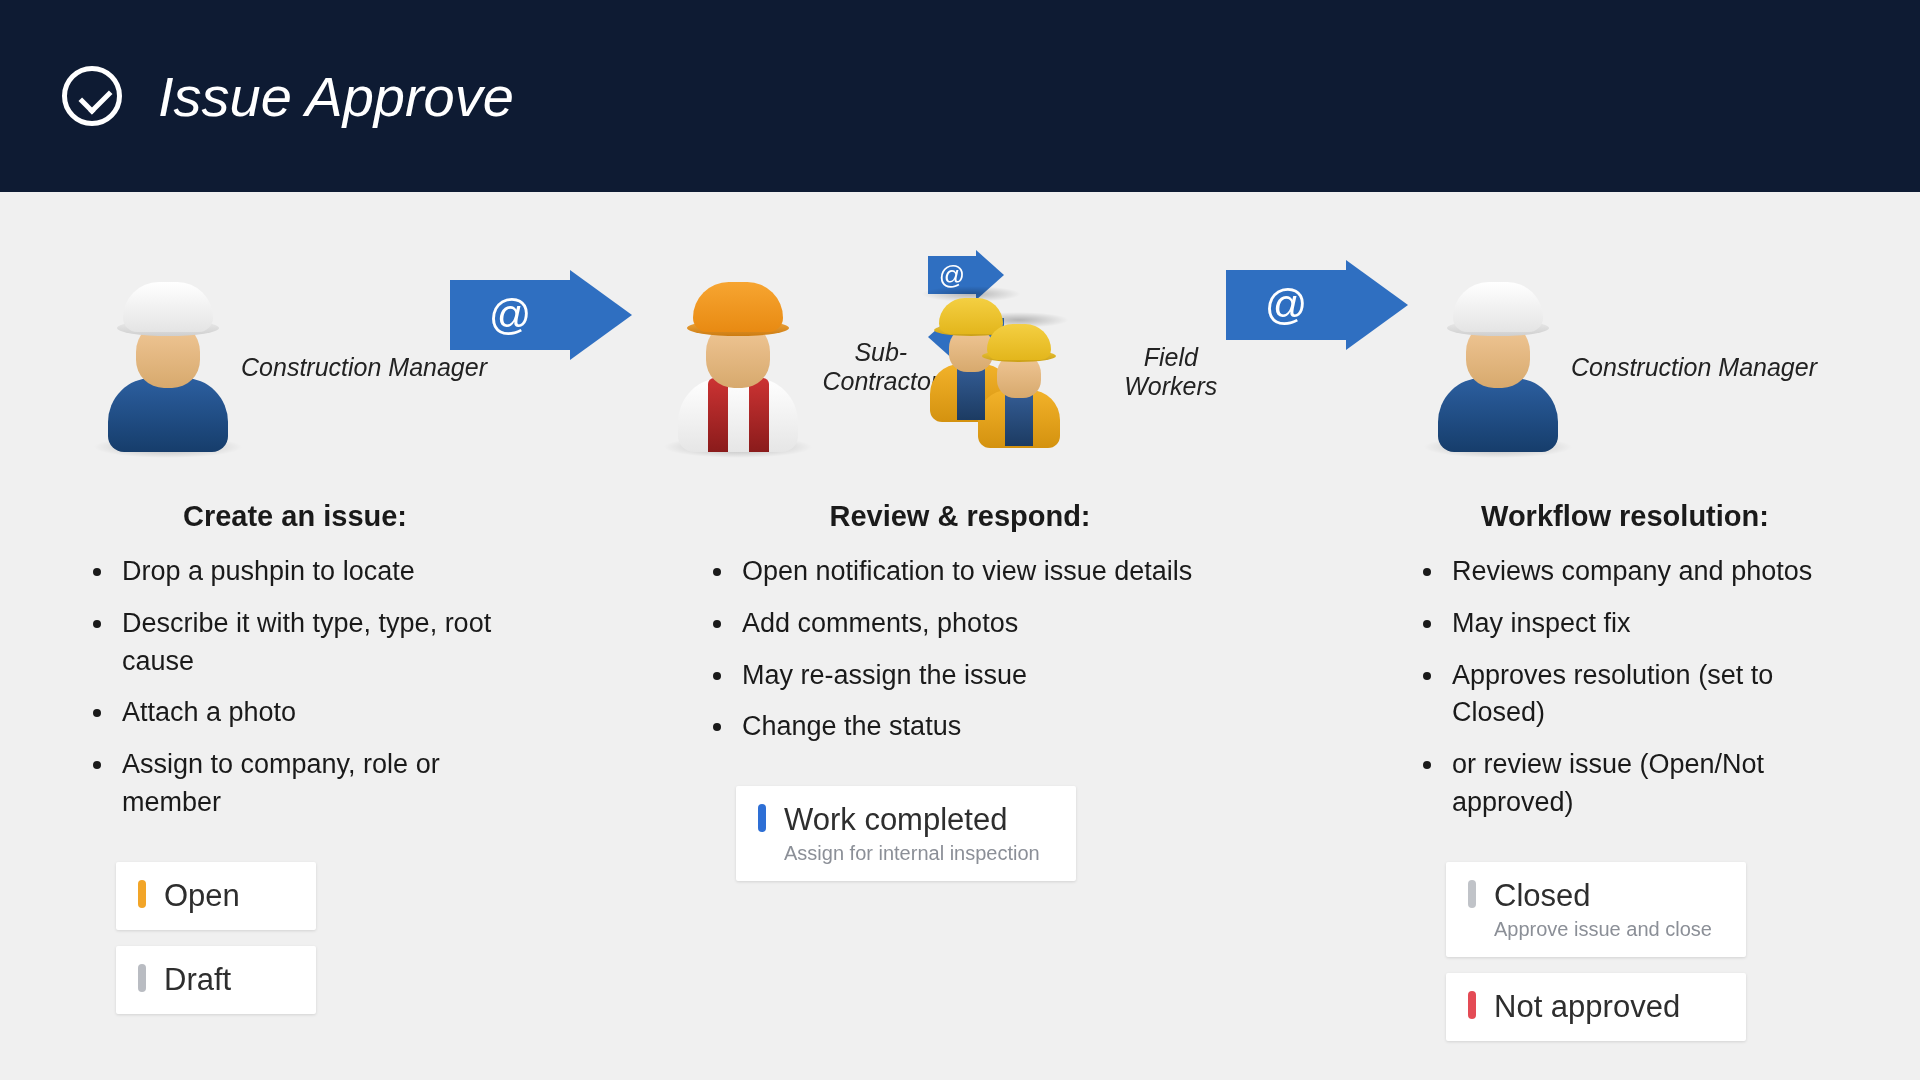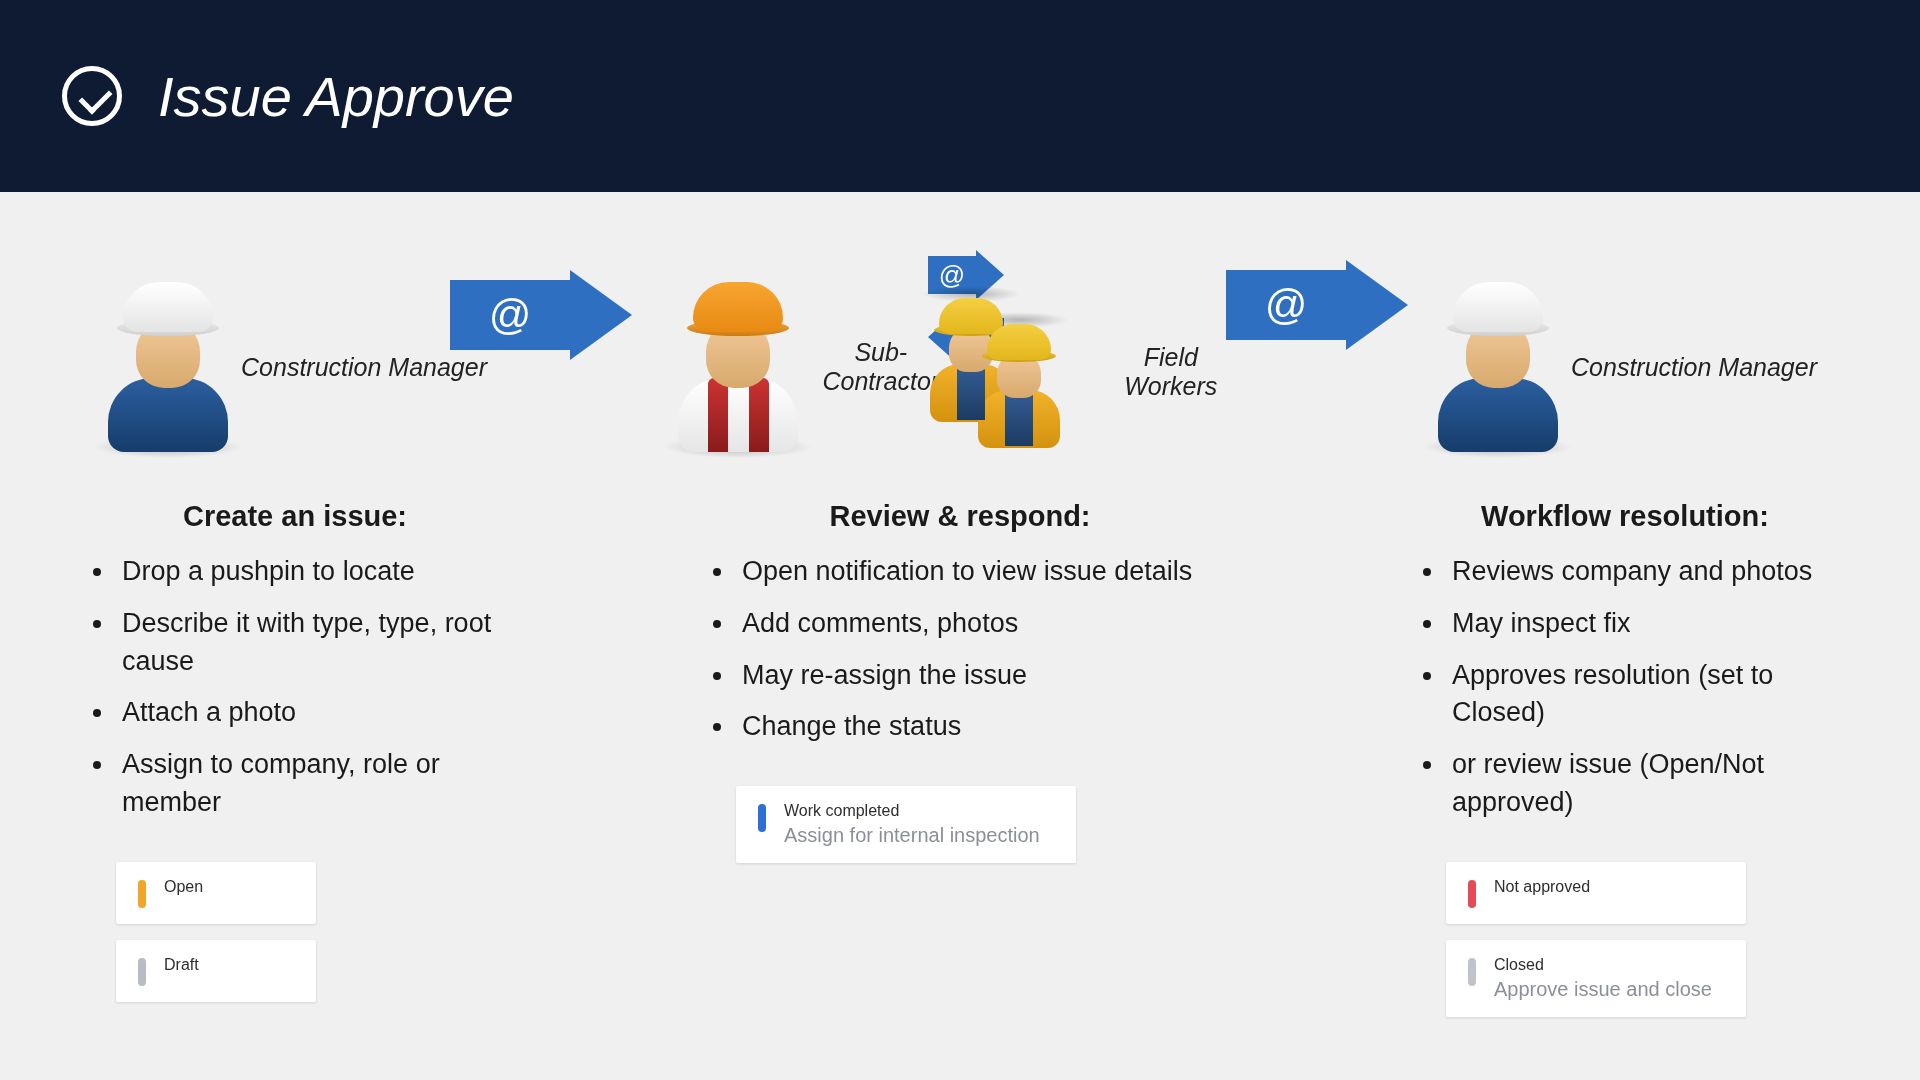--- a/index.html
+++ b/index.html
@@ -291,21 +291,21 @@
   margin-top: 2px;
   flex-shrink: 0;
 }
 .p-gray { background: #b9bcc2; }
 .p-orange { background: #f2a528; }
 .p-blue { background: #2e6fd5; }
 .p-purple { background: #7a62d4; }
 .p-lgray { background: #c0c3c8; }
 .p-red { background: #e44b55; }
 .status-main {
-  font-size: 16px;
+  font-size: 31px;
   color: #2e2e2e;
 }
 .status-sub {
   font-size: 20px;
   color: #8b8f97;
   margin-top: 4px;
 }
 .status-col { display: flex; flex-direction: column; }
 </style>
 </head>
@@ -446,28 +446,28 @@
     </div>
     <div class="section-title">Workflow resolution:</div>
     <ul class="bullets">
       <li>Reviews company and photos</li>
       <li>May inspect fix</li>
       <li>Approves resolution (set to Closed)</li>
       <li>or review issue (Open/Not approved)</li>
     </ul>
     <div class="status-stack">
       <div class="status-card" style="min-width:300px">
-        <div class="status-pill p-red"></div>
-        <div class="status-col">
-          <div class="status-main">Not approved</div>
-        </div>
-      </div>
-      <div class="status-card" style="min-width:300px">
         <div class="status-pill p-lgray"></div>
         <div class="status-col">
           <div class="status-main">Closed</div>
           <div class="status-sub">Approve issue and close</div>
         </div>
       </div>
+      <div class="status-card" style="min-width:300px">
+        <div class="status-pill p-red"></div>
+        <div class="status-col">
+          <div class="status-main">Not approved</div>
+        </div>
+      </div>
     </div>
   </div>
 
 </div>
 
 </body></html>

